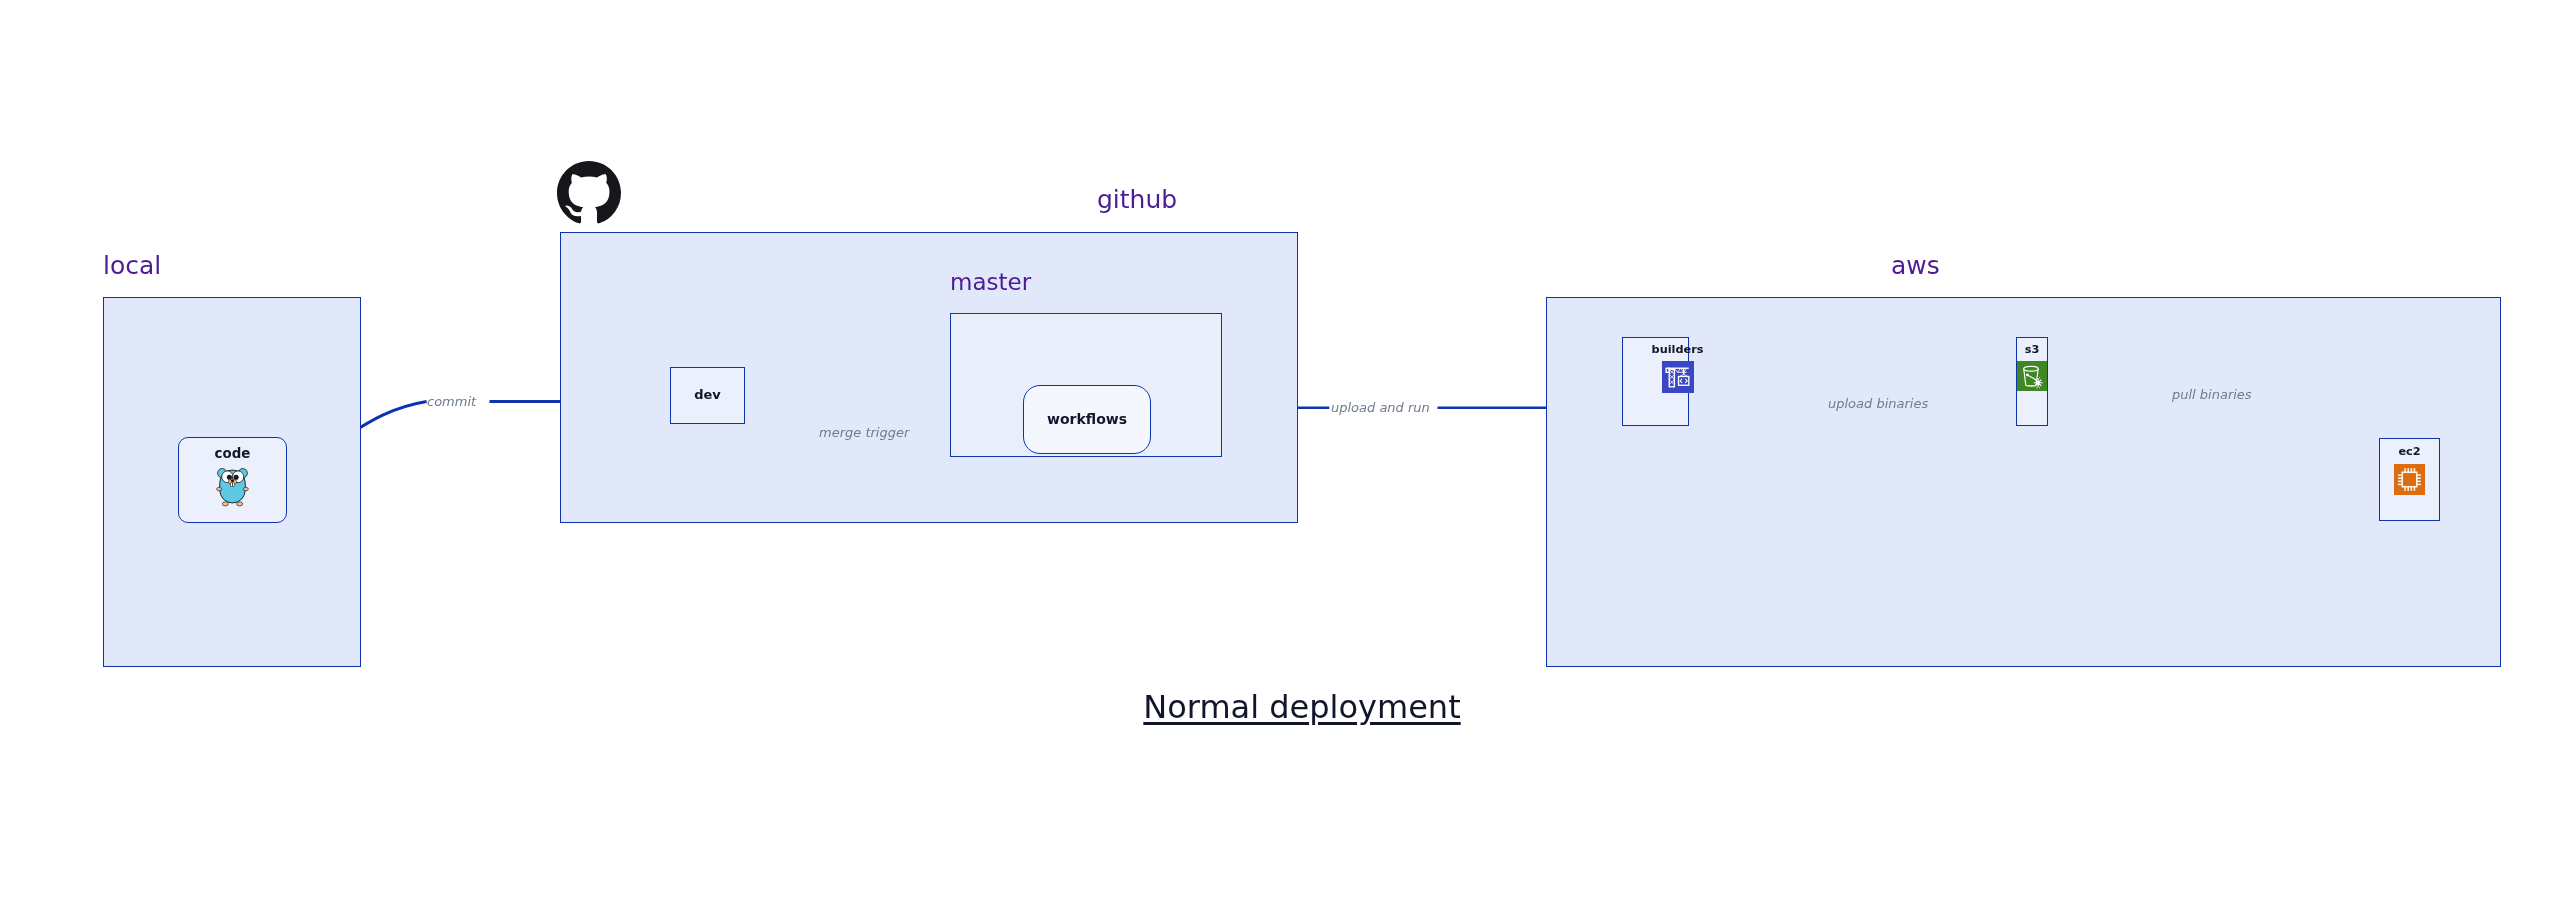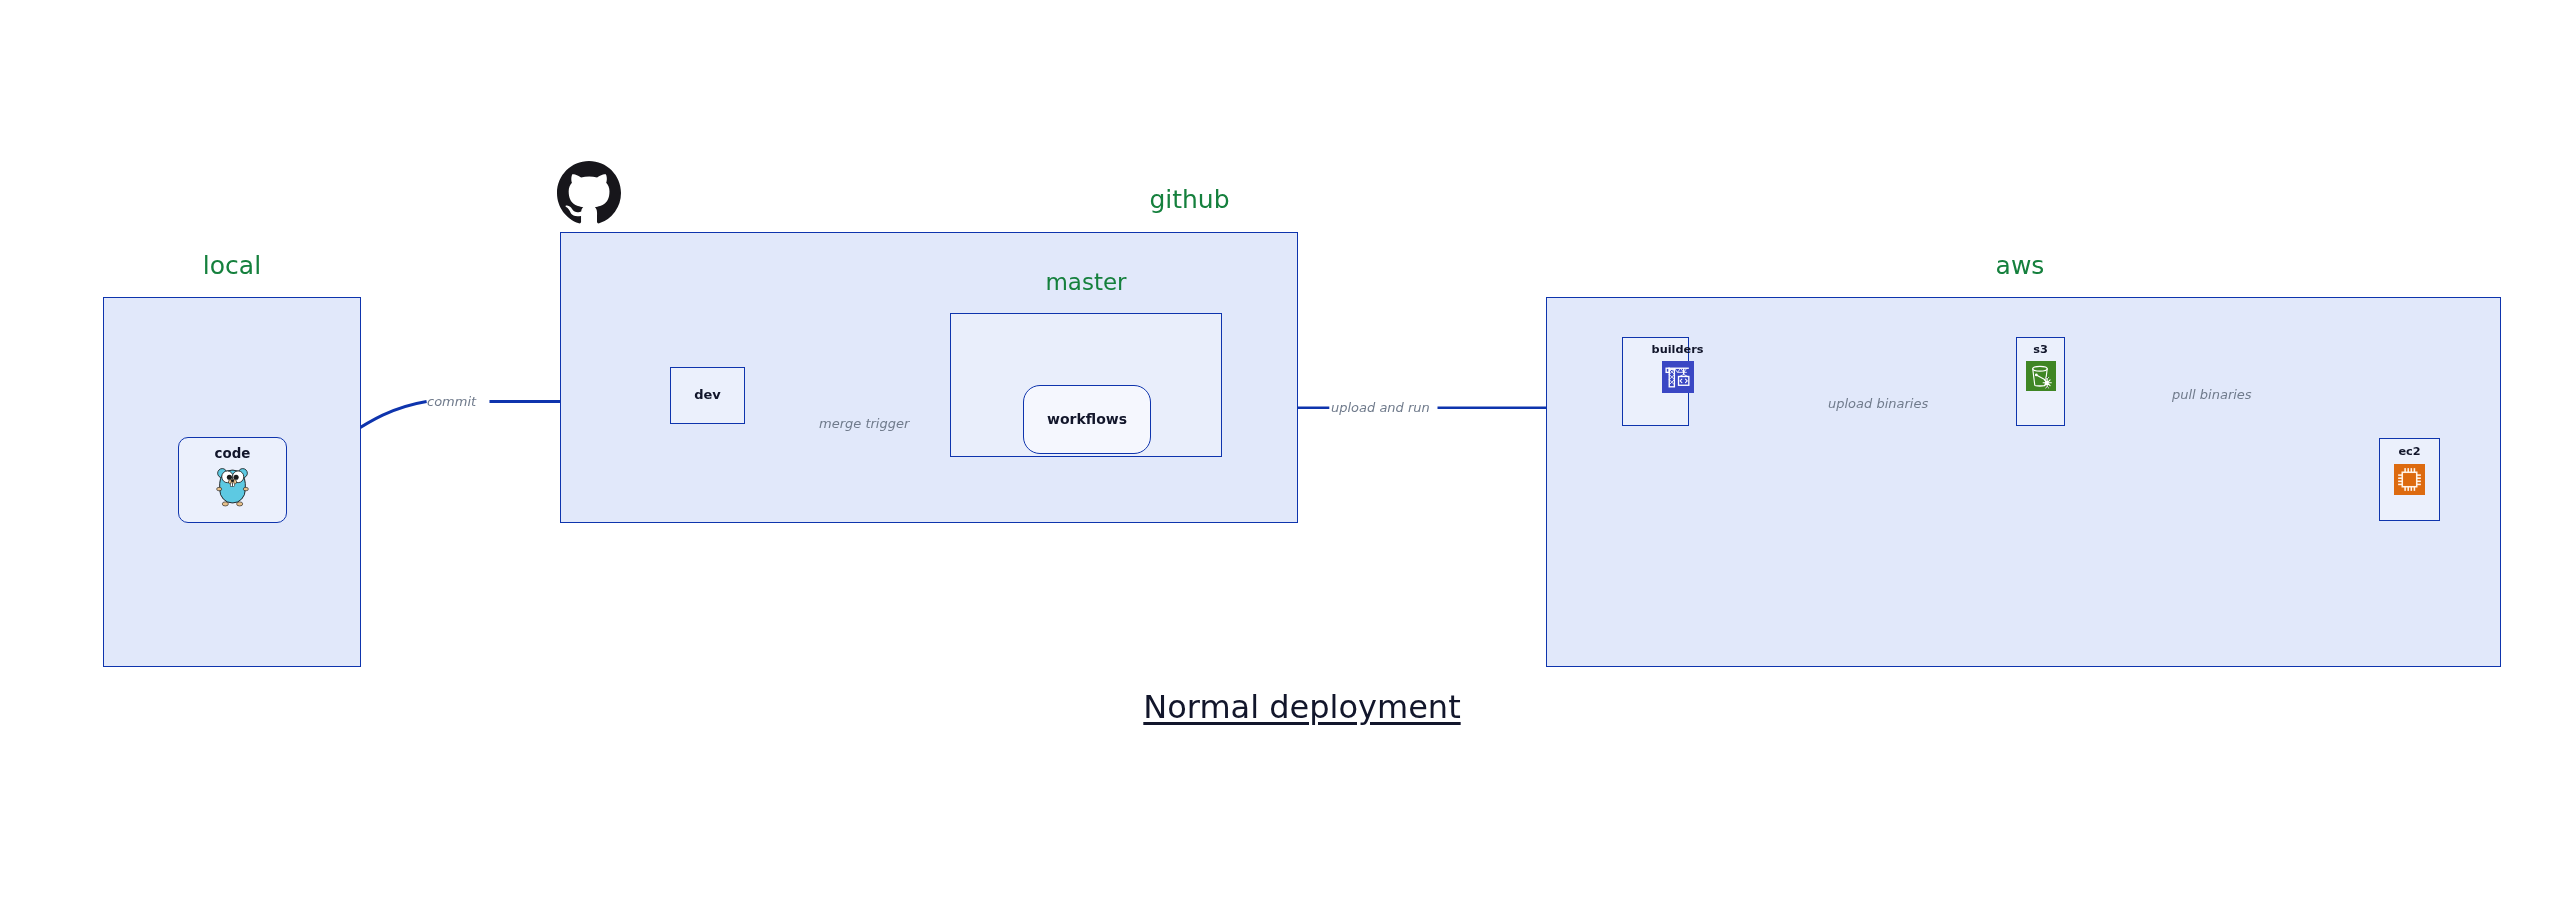--- a/index.html
+++ b/index.html
@@ -30,25 +30,25 @@
   }
 
   
   .group {
     position: absolute;
     box-sizing: border-box;
     border: 1.5px solid #0E34AD;
   }
   .group-label {
     position: absolute;
-    color: #15803d;
+    color: #4c1d95;
     font-family: "DejaVu Sans", sans-serif;
     font-weight: 400;
     white-space: nowrap;
-    text-align: center;
+    text-align: left;
   }
 
   #group-local  { left: 103px;  top: 297px; width: 258px;  height: 370px; background: #E1E8FA; }
   #group-github { left: 560px; top: 232px; width: 738px; height: 291px; background: #E1E8FA; }
   #group-master { left: 950px; top: 313px; width: 272px;  height: 144px; background: #E9EEFB; }
   #group-aws    { left: 1546px; top: 297px; width: 955px; height: 370px; background: #E1E8FA; }
 
   #label-local  { left: 103px;  top: 251px; width: 258px;  font-size: 25px; }
   #label-github { left: 1097px; top: 185px; width: 185px;  font-size: 25px; }
   #label-master { left: 950px; top: 269px; width: 272px;  font-size: 23px; }
@@ -72,21 +72,21 @@
     line-height: 1;
   }
   .node-icon {
     display: block;
   }
 
   #node-code      { left: 178px;  top: 437px;  width: 109px; height: 86px; border-radius: 10px; }
   #node-dev       { left: 670px; top: 367px;  width: 75px; height: 57px; }
   #node-workflows { left: 1023px; top: 385px;  width: 128px; height: 69px; }
   #node-builders  { left: 1622px; top: 337px;  width: 67px; height: 89px; padding-left: 44px; }
-  #node-s3        { left: 2016px; top: 337px;  width: 49px;  height: 89px; }
+  #node-s3        { left: 2016px; top: 337px;  width: 32px;  height: 89px; }
   #node-ec2       { left: 2331px; top: 438px;  width: 61px; height: 83px; margin-left: 48px; }
 
   #node-code .node-label      { font-size: 13.4px; margin-top: 9.3px; }
   #node-dev .node-label       { font-size: 13px; margin-top: 19.6px; }
   #node-workflows .node-label { font-size: 14px; margin-top: 26px; }
   #node-builders .node-label  { font-size: 11.3px; margin-top: 6.2px; }
   #node-s3 .node-label        { font-size: 11.3px; margin-top: 6.2px; }
   #node-ec2 .node-label       { font-size: 11.3px; margin-top: 7.2px; }
 
   #node-code .node-icon      { margin-top: 4.1px; }
@@ -108,21 +108,21 @@
     position: absolute;
     color: #707B8C;
     font-family: "DejaVu Sans", sans-serif;
     font-style: italic;
     font-size: 13px;
     white-space: nowrap;
     background: transparent;
     line-height: 1;
   }
   #edge-label-commit        { left: 427px;  top: 395px; }
-  #edge-label-merge-trigger { left: 819px; top: 417px; text-align: right; }
+  #edge-label-merge-trigger { left: 819px; top: 426px; text-align: right; }
   #edge-label-upload-run    { left: 1331px; top: 401px; }
   #edge-label-upload-bin    { left: 1828px; top: 397px; }
   #edge-label-pull-bin      { left: 2172px; top: 388px; font-style: italic; }
 
   
   #diagram-title {
     position: absolute;
     left: 0;
     top: 688px;
     width: 2604px;

